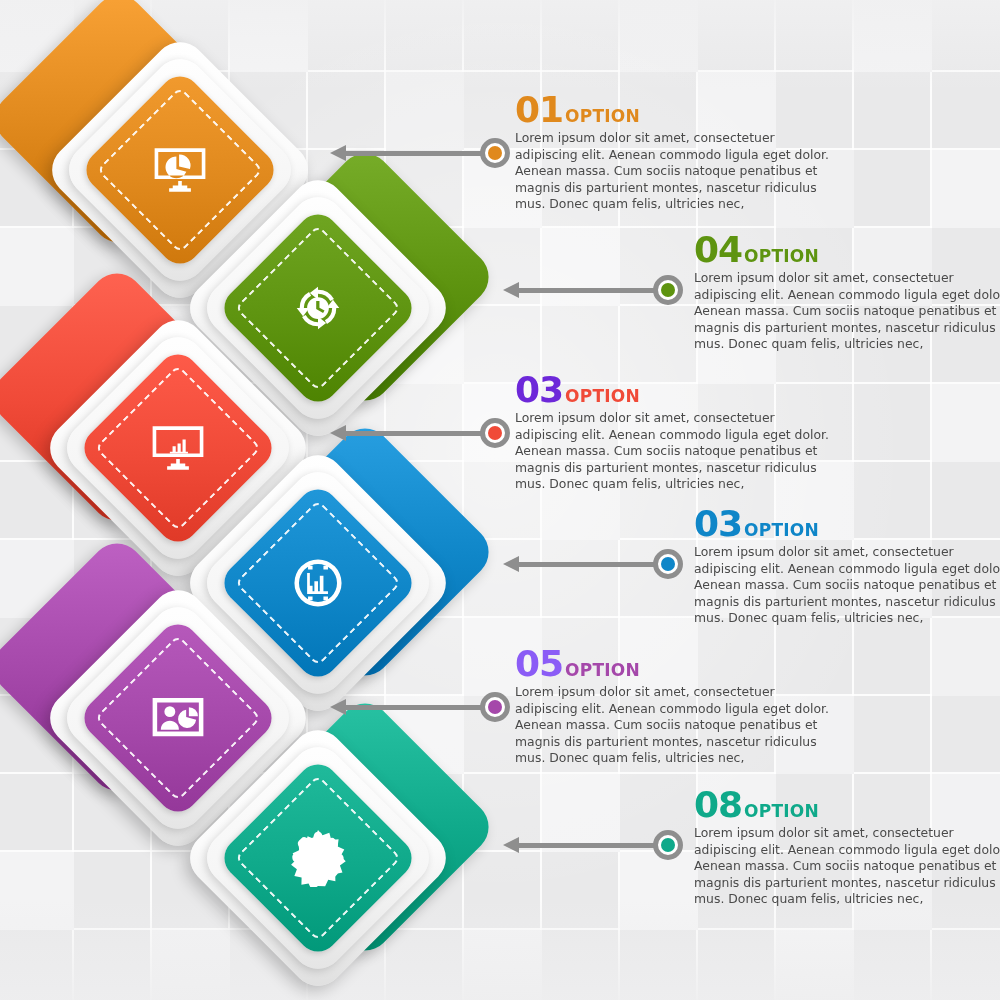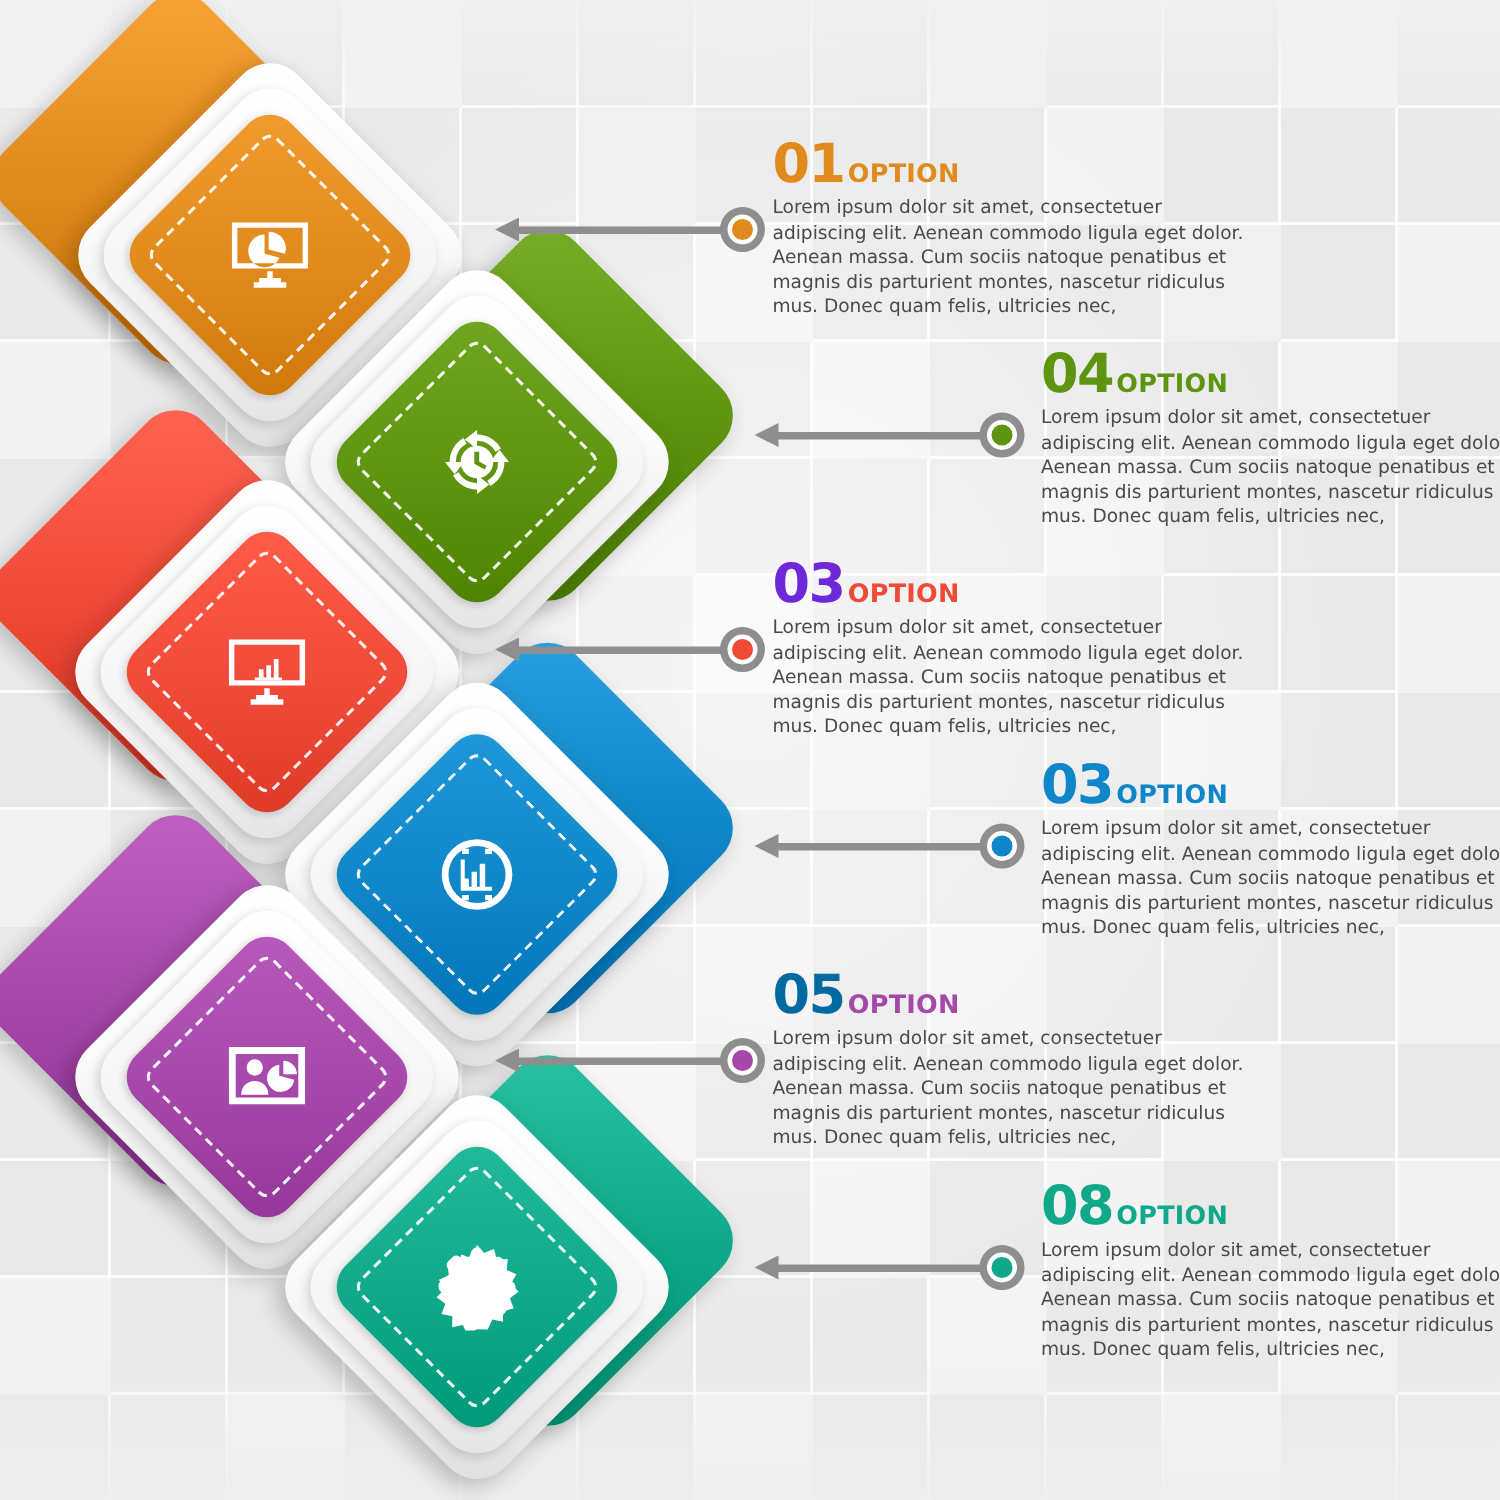--- a/index.html
+++ b/index.html
@@ -370,21 +370,21 @@
 
   <div class="block" style="left:694px; top:506px;">
     <div class="head">
       <span class="num" style="color: rgb(15, 134, 200);">03</span><span class="opt" style="color: rgb(15, 134, 200);">OPTION</span>
     </div>
     <div class="body">Lorem ipsum dolor sit amet, consectetuer adipiscing elit. Aenean commodo ligula eget dolor. Aenean massa. Cum sociis natoque penatibus et magnis dis parturient montes, nascetur ridiculus mus. Donec quam felis, ultricies nec,</div>
   </div>
 
   <div class="block" style="left:515px; top:646px;">
     <div class="head">
-      <span class="num" style="color: #0369a1;">05</span><span class="opt" style="color: rgb(165, 72, 170);">OPTION</span>
+      <span class="num" style="color: #8b5cf6;">05</span><span class="opt" style="color: rgb(165, 72, 170);">OPTION</span>
     </div>
     <div class="body">Lorem ipsum dolor sit amet, consectetuer adipiscing elit. Aenean commodo ligula eget dolor. Aenean massa. Cum sociis natoque penatibus et magnis dis parturient montes, nascetur ridiculus mus. Donec quam felis, ultricies nec,</div>
   </div>
 
   <div class="block" style="left:694px; top:787px;">
     <div class="head">
       <span class="num" style="color: rgb(15, 169, 138);">08</span><span class="opt" style="color: rgb(15, 169, 138);">OPTION</span>
     </div>
     <div class="body">Lorem ipsum dolor sit amet, consectetuer adipiscing elit. Aenean commodo ligula eget dolor. Aenean massa. Cum sociis natoque penatibus et magnis dis parturient montes, nascetur ridiculus mus. Donec quam felis, ultricies nec,</div>
   </div>

